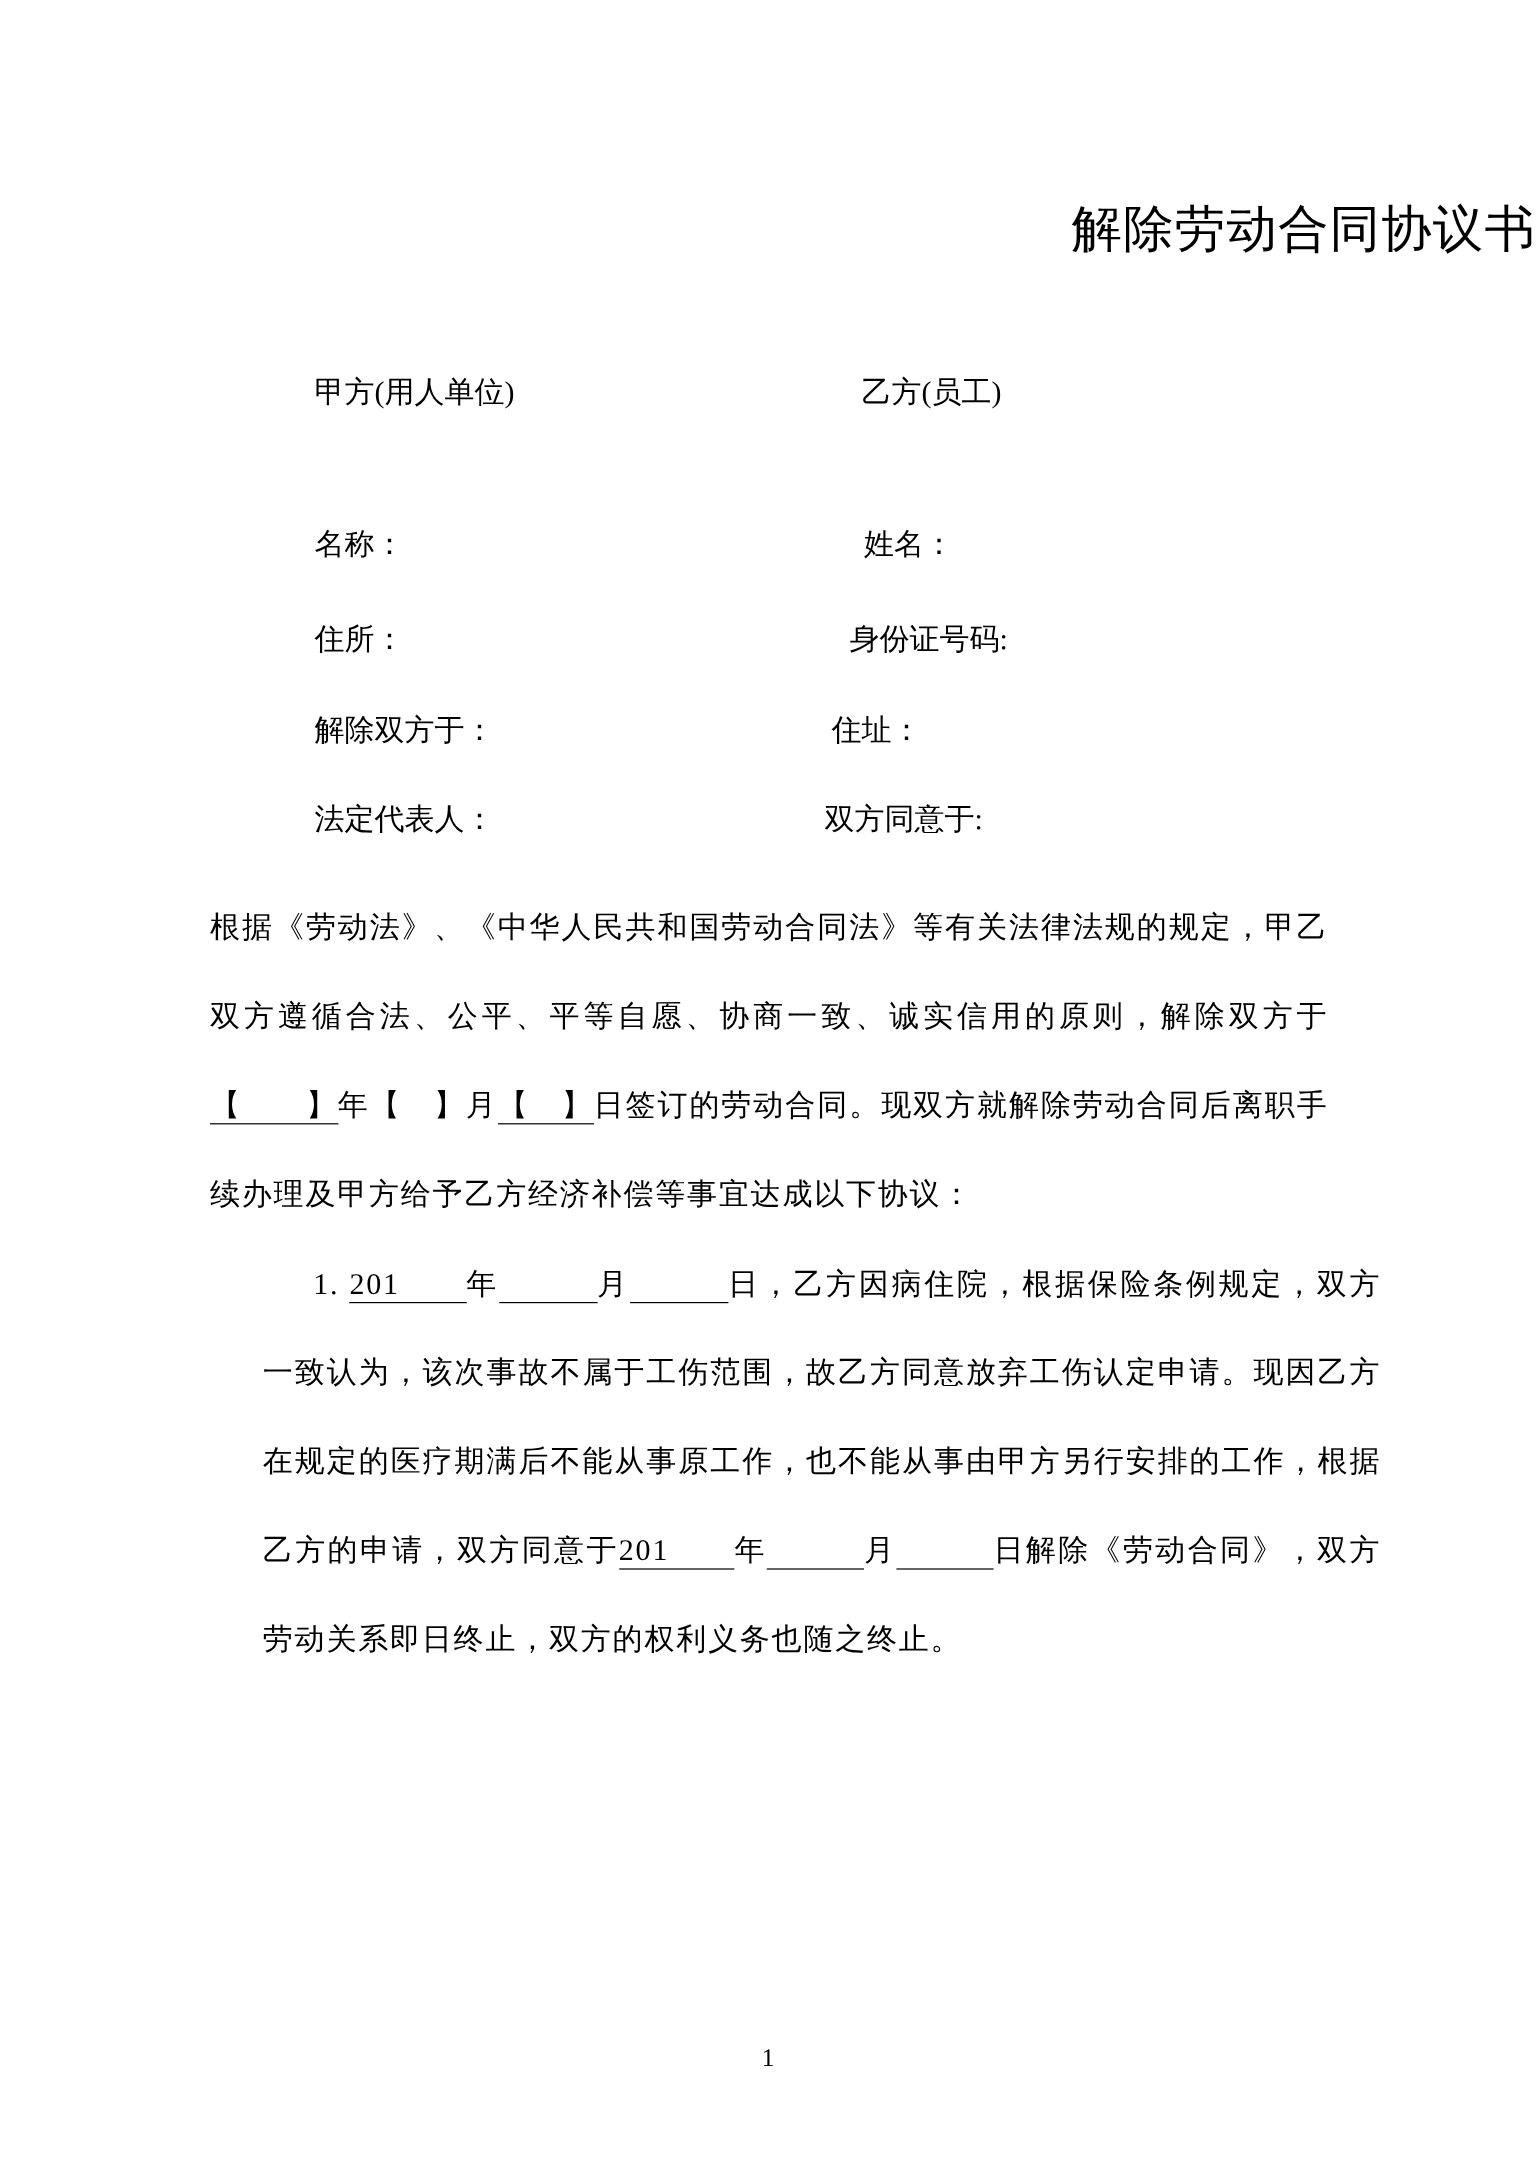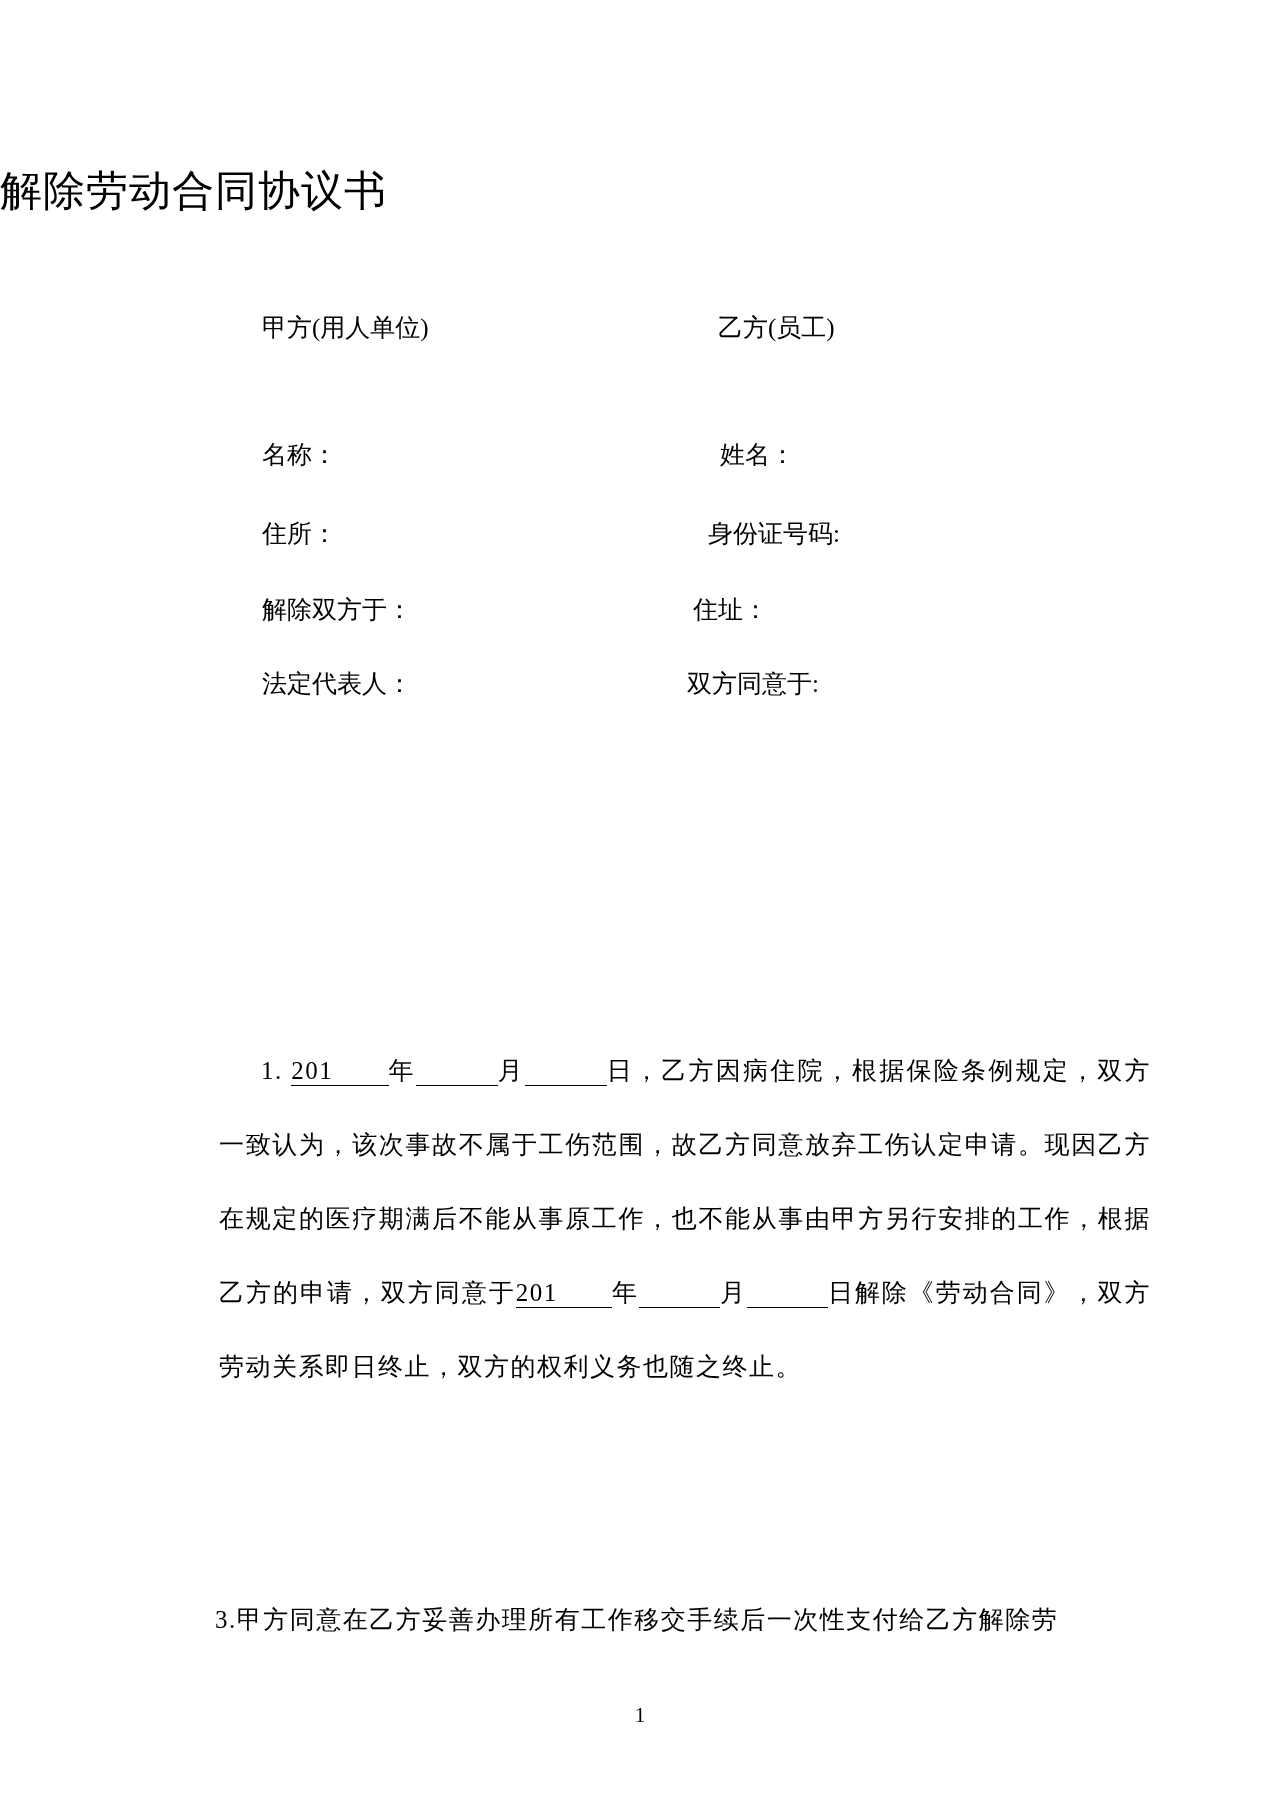--- a/index.html
+++ b/index.html
@@ -5,21 +5,21 @@
   html,body{margin:0;padding:0;background:#ffffff;}
   .page{
     position:relative;
     width:1280px;height:1813px;
     background:#ffffff;color:#000;
     font-family:"Liberation Serif","DejaVu Serif",serif;
     overflow:hidden;
   }
   .title{
     position:absolute;left:0;top:163px;width:100%;
-    text-align:left;font-size:42px;letter-spacing:1px;
+    text-align:right;font-size:42px;letter-spacing:1px;
     font-weight:normal;margin:0;
   }
   .row{position:absolute;left:175px;width:932px;font-size:25px;line-height:34px;}
   .row .left{position:absolute;left:75px;top:0;white-space:nowrap;margin-left:12px;}
   .row .right{position:absolute;top:0;white-space:nowrap;text-align:center;}
   .row-1{top:311px}.row-2{top:438px}.row-3{top:517px}.row-4{top:593px}.row-5{top:667px}
   .row-1 .right{left:543px}
   .row-2 .right{left:545px}
   .row-3 .right{left:533px}
   .row-4 .right{left:518px}
@@ -62,18 +62,18 @@
     <div class="row row-4">
       <span class="left">解除双方于：</span>
       <span class="right">住址：</span>
     </div>
     <div class="row row-5">
       <span class="left">法定代表人：</span>
       <span class="right">双方同意于:</span>
     </div>
   </div>
 
+  <p class="para para-a"><span>根据《劳动法》、《中华人民共和国劳动合同法》等有关法律法规的规定，甲乙双方遵循合法、公平、平等自愿、协商一致、诚实信用的原则，解除双方于</span><span class="u">【　　】</span><span>年【　】月</span><span class="u">【　】</span><span>日签订的劳动合同。现双方就解除劳动合同后离职手续办理及甲方给予乙方经济补偿等事宜达成以下协议：</span></p>
   <p class="para para-1"><span>1. </span><span class="u">201　　</span><span>年</span><span class="u">　　　</span><span>月</span><span class="u">　　　</span><span>日，乙方因病住院，根据保险条例规定，双方一致认为，该次事故不属于工伤范围，故乙方同意放弃工伤认定申请。现因乙方在规定的医疗期满后不能从事原工作，也不能从事由甲方另行安排的工作，根据乙方的申请，双方同意于</span><span class="u">201　　</span><span>年</span><span class="u">　　　</span><span>月</span><span class="u">　　　</span><span>日解除《劳动合同》，双方劳动关系即日终止，双方的权利义务也随之终止。</span></p>
-  <p class="para para-3"><span>3.甲方同意在乙方妥善办理所有工作移交手续后一次性支付给乙方解除劳</span></p>
 
   <div class="page-number">1</div>
 
 </div>
 
 </body></html>

